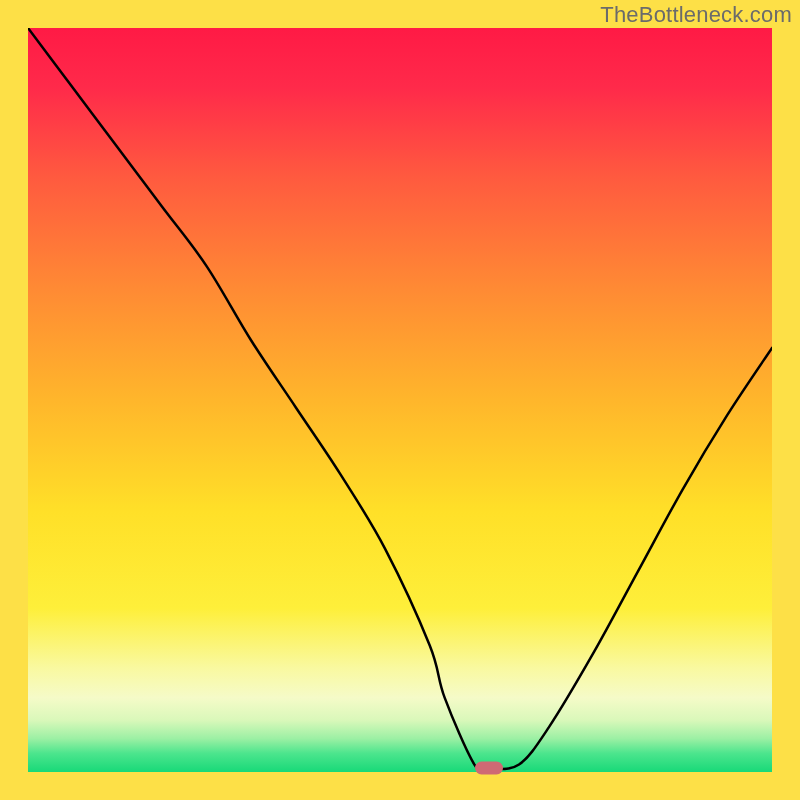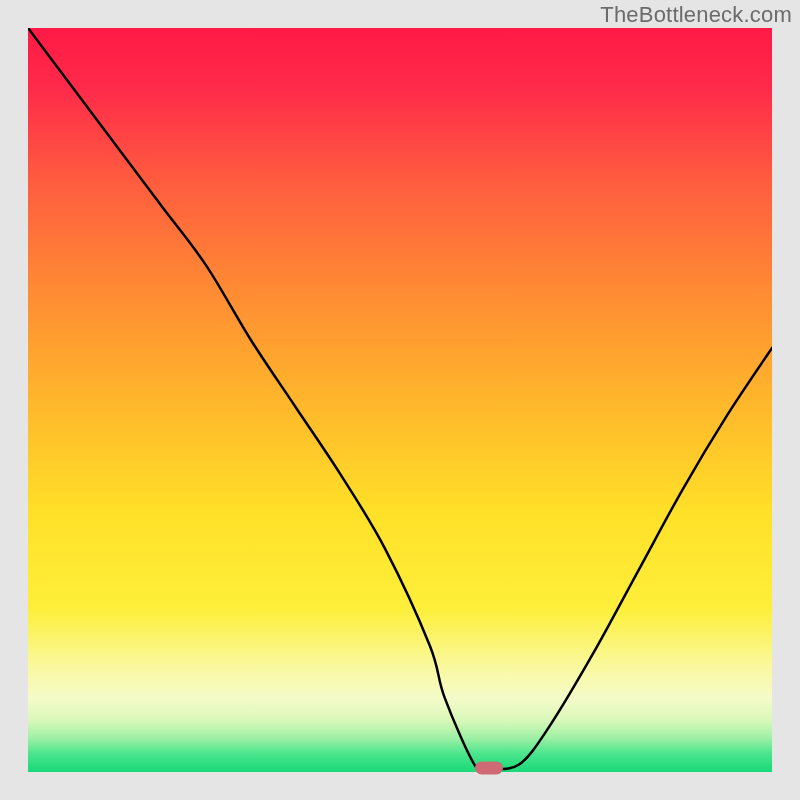--- a/index.html
+++ b/index.html
@@ -8,21 +8,21 @@
     width: 800px;
     height: 800px;
     background: #000;
     overflow: hidden;
     font-family: Arial, Helvetica, sans-serif;
   }
   .frame {
     position: relative;
     width: 800px;
     height: 800px;
-    background: #e5e5e5;
+    background: #fde047;
   }
   .watermark {
     position: absolute;
     top: 2px;
     right: 8px;
     color: #6b6b6b;
     font-size: 22px;
     font-weight: 500;
     letter-spacing: 0.2px;
     z-index: 10;

